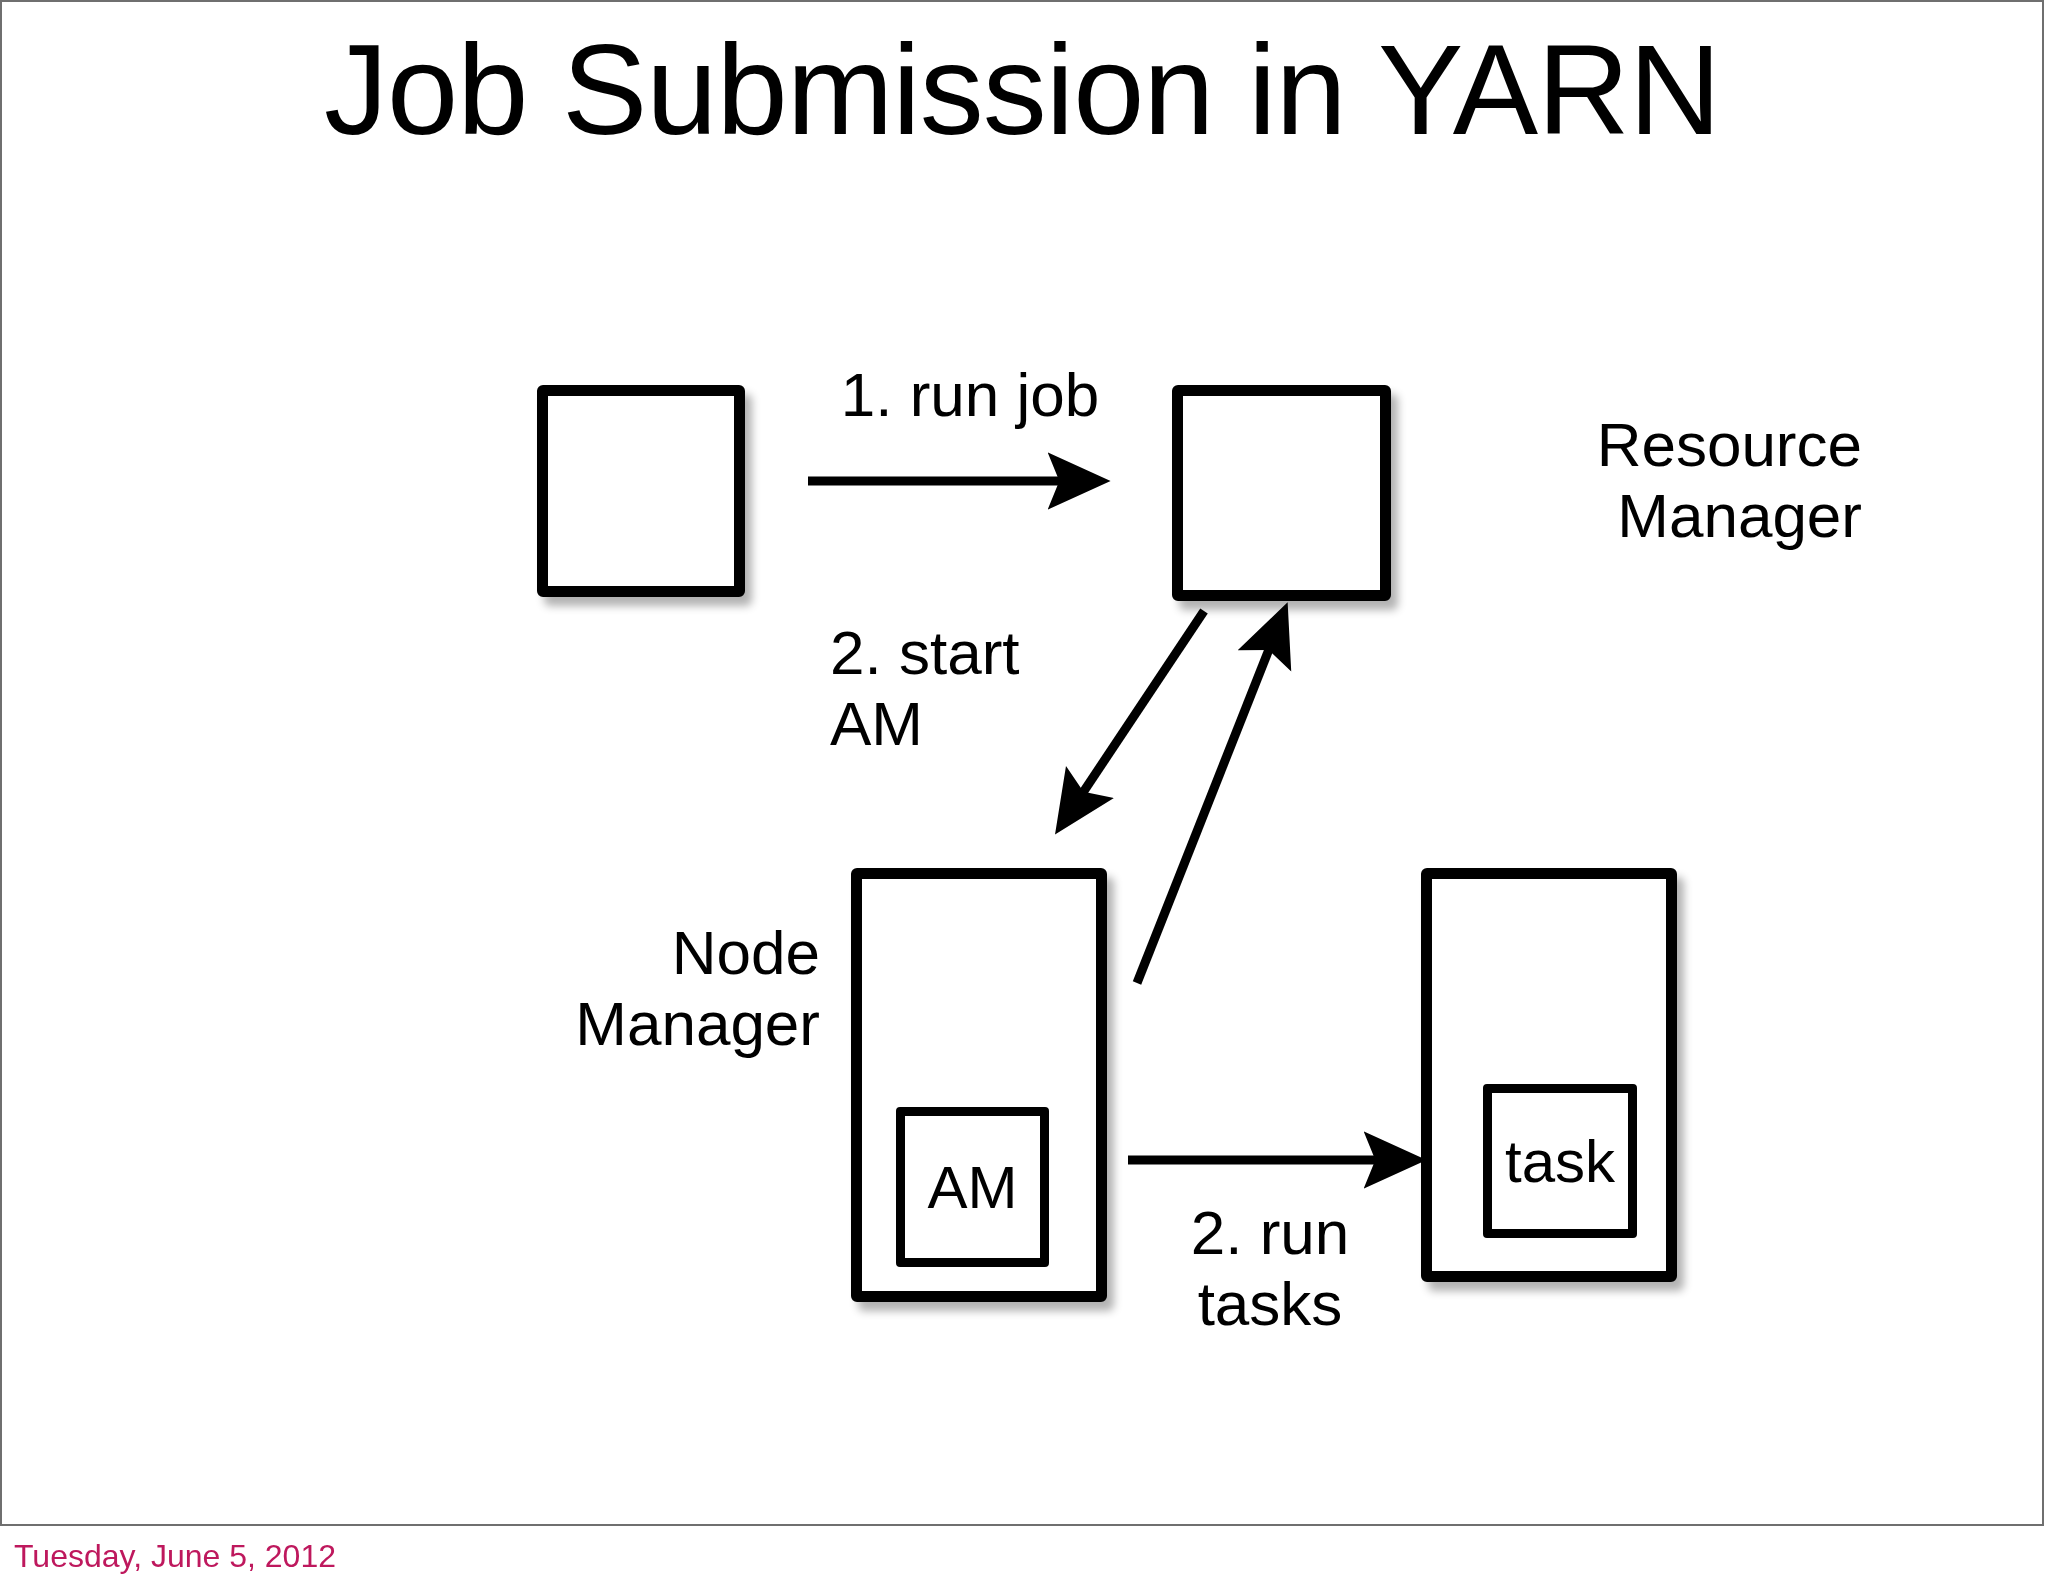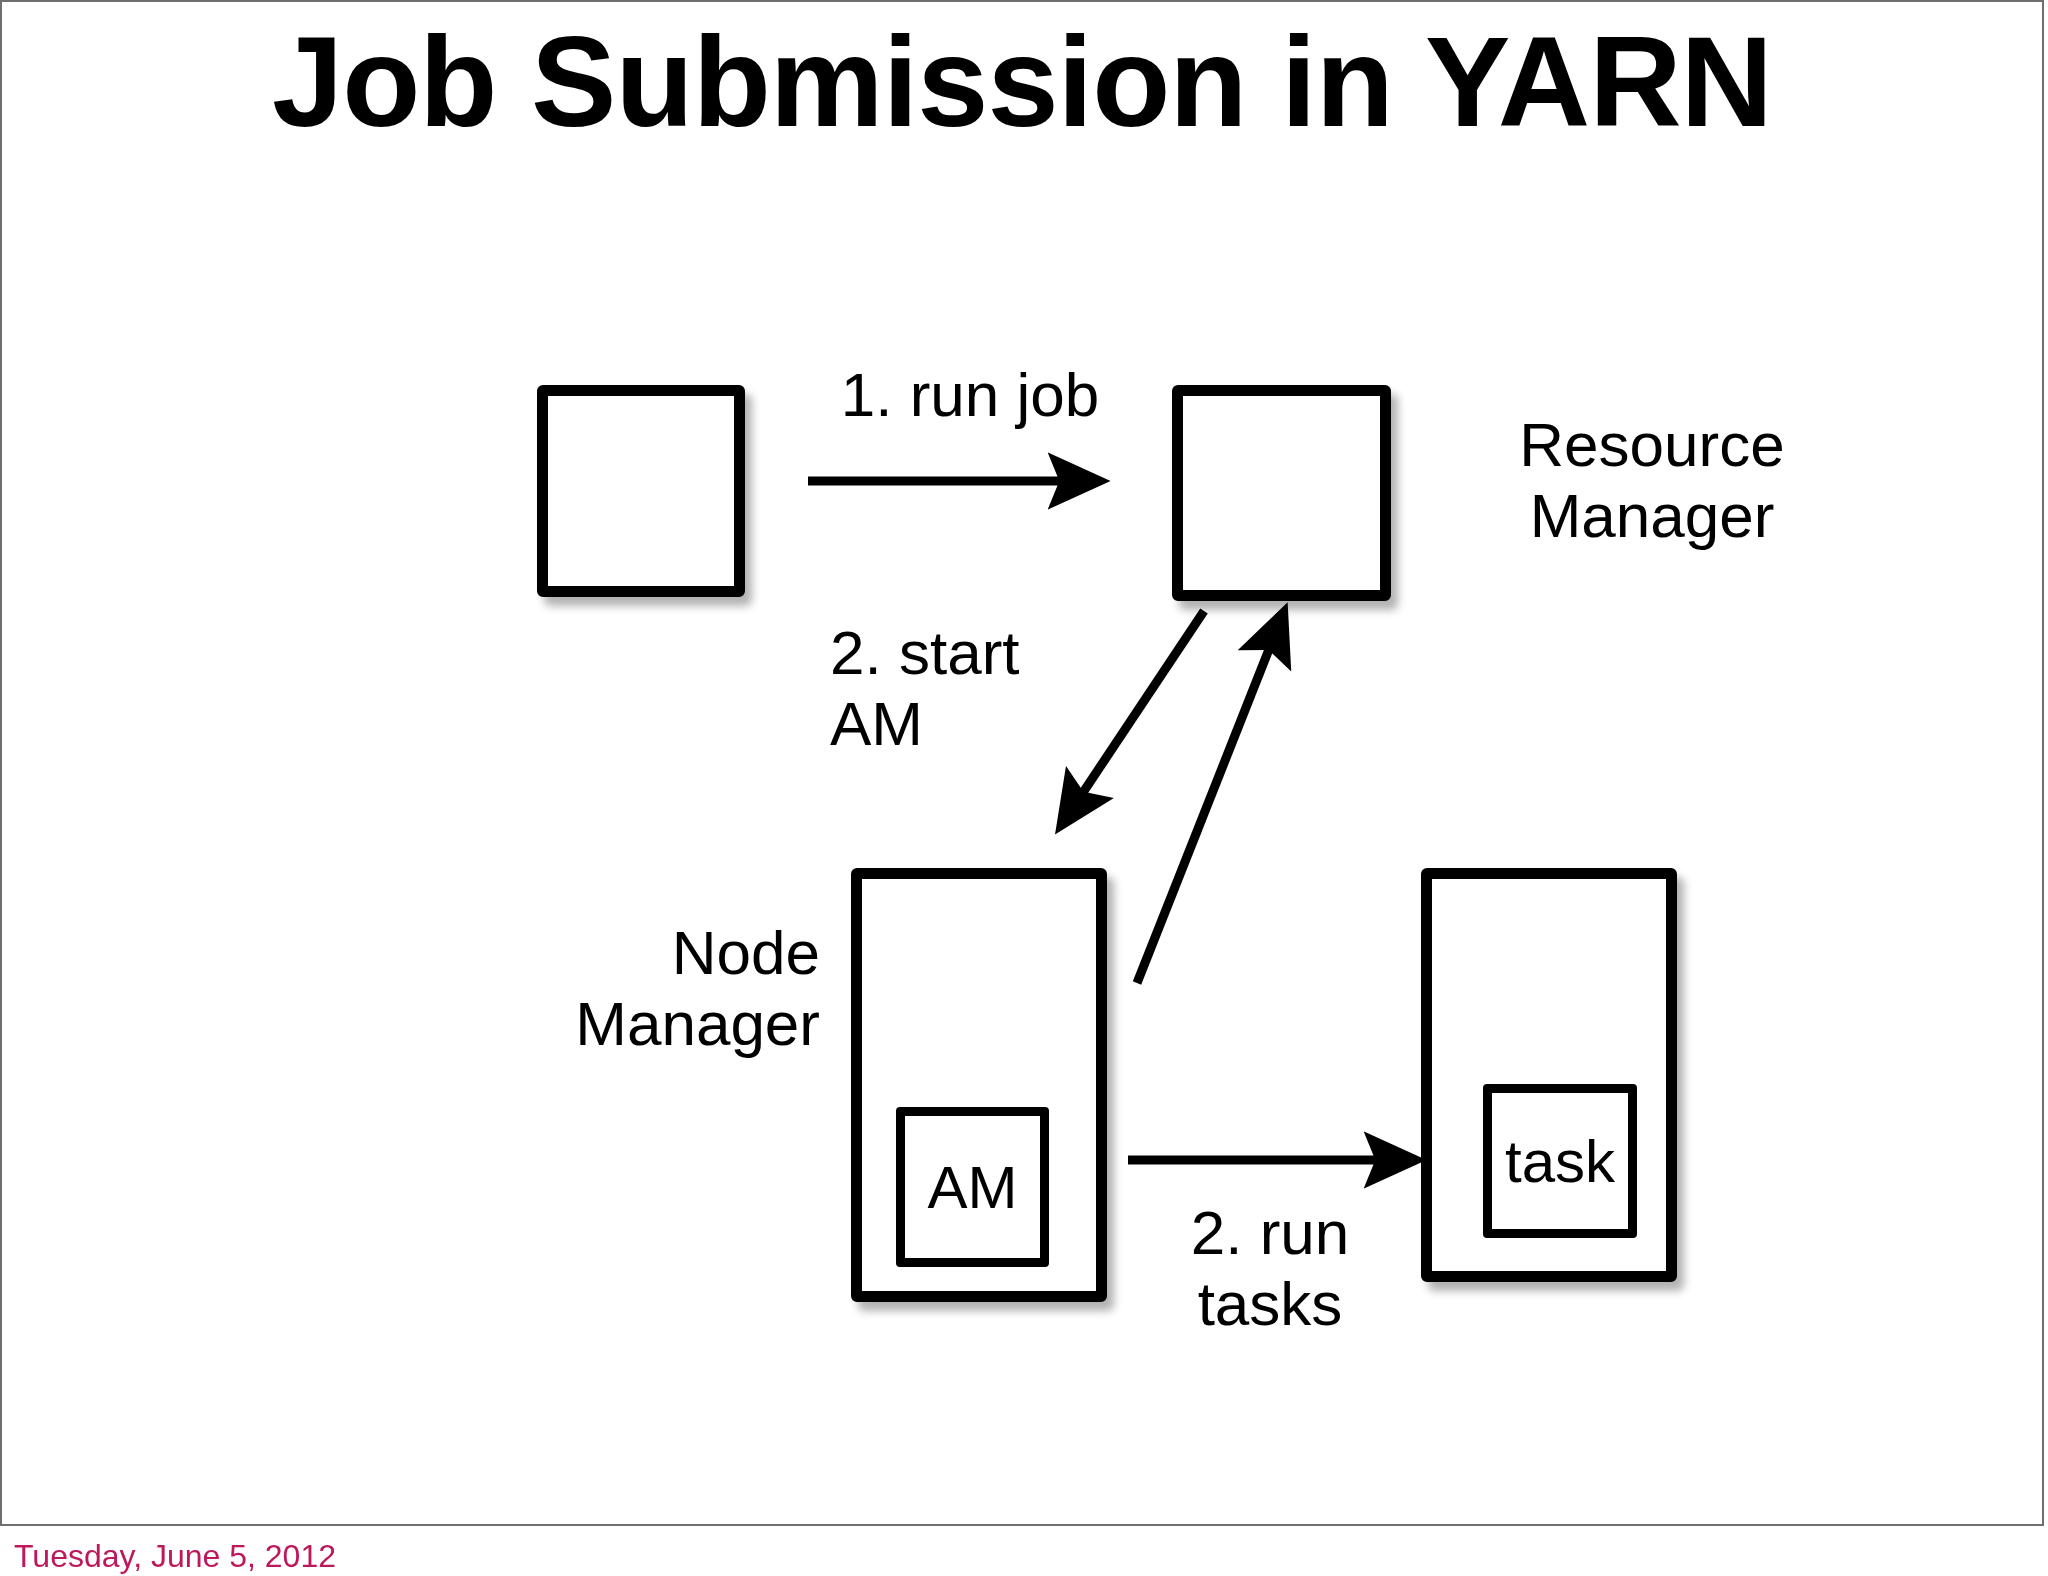--- a/index.html
+++ b/index.html
@@ -29,25 +29,25 @@
     width: 2044px;
     height: 1526px;
     border: 2px solid #6f6f6f;
     box-sizing: border-box;
     background: #ffffff;
   }
 
   #title {
     position: absolute;
     left: 0px;
-    top: 18px;
+    top: 26px;
     width: 2044px;
     text-align: center;
     font-size: 128px;
-    font-weight: 700;
+    font-weight: 400;
     line-height: 1.0;
     color: #000000;
     letter-spacing: -1px;
     white-space: nowrap;
   }
 
   #diagram {
     position: absolute;
     left: 0px;
     top: 0px;
@@ -88,21 +88,21 @@
   
   .diagram-label {
     position: absolute;
     color: #000000;
     font-size: 62px;
     line-height: 1.14;
     white-space: pre-line;
   }
 
   #client-label   { left: 180px;  top: 452px;  width: 330px;  text-align: right; }
-  #rm-label       { left: 1442px; top: 410px;  width: 420px;  text-align: center; }
+  #rm-label       { left: 1442px; top: 410px;  width: 420px;  text-align: right; }
   #nm-label       { left: 480px;  top: 918px;  width: 340px;  text-align: right; }
 
   #step1-label    { left: 770px;  top: 360px;  width: 400px;  text-align: center; }
   #step2-label    { left: 830px;  top: 618px;  width: 300px;  text-align: left; }
   #step3-label    { left: 1300px; top: 645px;  width: 400px;  text-align: left; }
   #step4-label    { left: 1120px; top: 1198px; width: 300px;  text-align: center; }
 
   #footer-date {
     position: absolute;
     left: 14px;

